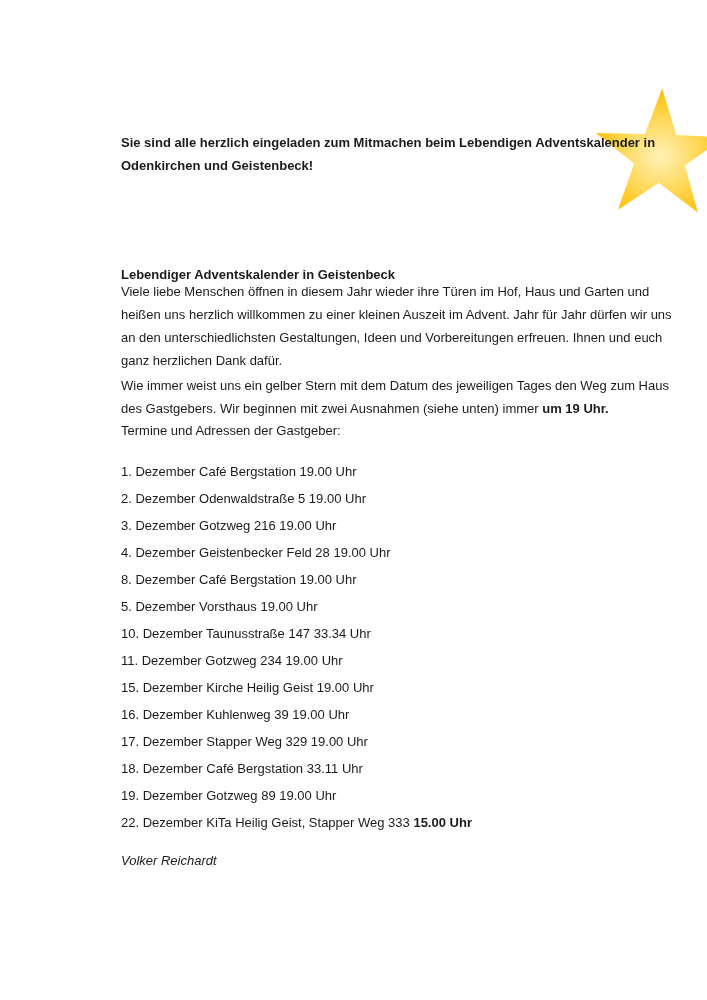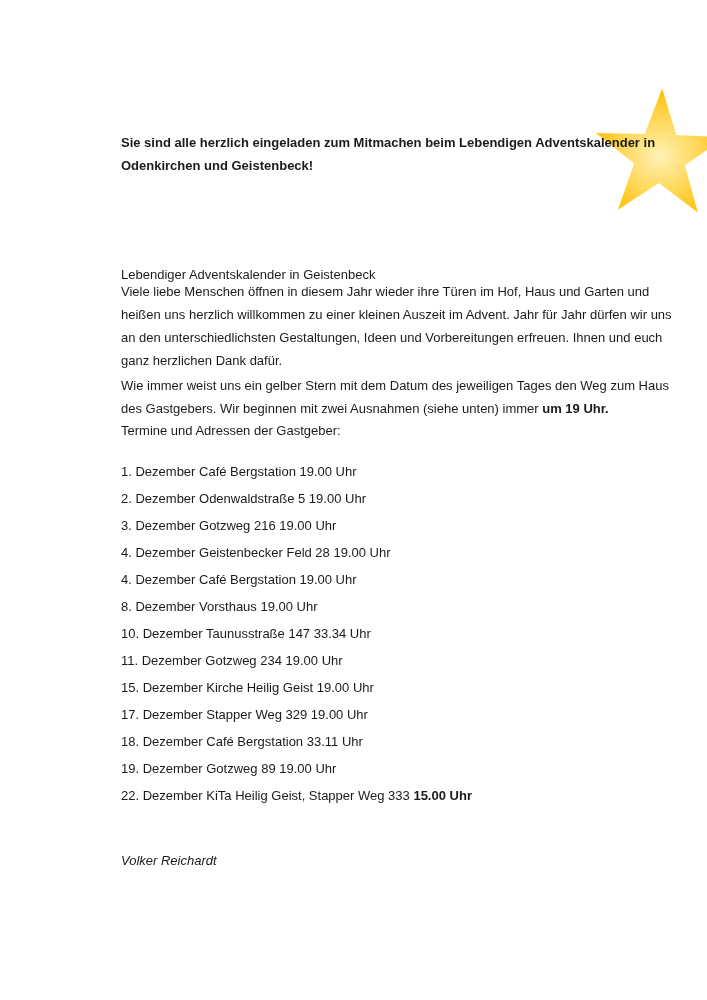--- a/index.html
+++ b/index.html
@@ -27,21 +27,21 @@
     font-size: 13px;
     line-height: 23px;
   }
   .bold { font-weight: bold; }
   .intro {
     top: 131px;
     font-weight: bold;
   }
   .section-heading {
     top: 263px;
-    font-weight: normal;
+    font-weight: bold;
   }
   .para-thanks { top: 280px; }
   .para-star  { top: 374px; }
   .schedule-heading {
     top: 419px;
     font-weight: normal;
   }
   .schedule-list {
     top: 458px;
     width: 580px;
@@ -96,31 +96,32 @@
   <div class="block schedule-list">
 
       <p><span>1. Dezember Café Bergstation 19.00 Uhr</span><span class="bold"></span></p>
 
       <p><span>2. Dezember Odenwaldstraße 5 19.00 Uhr</span><span class="bold"></span></p>
 
       <p><span>3. Dezember Gotzweg 216 19.00 Uhr</span><span class="bold"></span></p>
 
       <p><span>4. Dezember Geistenbecker Feld 28 19.00 Uhr</span><span class="bold"></span></p>
 
-      <p><span>4. Dezember Café Bergstation 19.00 Uhr</span><span class="bold"></span></p>
+      <p><span>8. Dezember Café Bergstation 19.00 Uhr</span><span class="bold"></span></p>
 
 
-      <p><span>8. Dezember Vorsthaus 19.00 Uhr</span><span class="bold"></span></p>
+      <p><span>5. Dezember Vorsthaus 19.00 Uhr</span><span class="bold"></span></p>
 
       <p><span>10. Dezember Taunusstraße 147 33.34 Uhr</span><span class="bold"></span></p>
 
       <p><span>11. Dezember Gotzweg 234 19.00 Uhr</span><span class="bold"></span></p>
 
       <p><span>15. Dezember Kirche Heilig Geist 19.00 Uhr</span><span class="bold"></span></p>
 
+      <p><span>16. Dezember Kuhlenweg 39 19.00 Uhr</span><span class="bold"></span></p>
 
       <p><span>17. Dezember Stapper Weg 329 19.00 Uhr</span><span class="bold"></span></p>
 
       <p><span>18. Dezember Café Bergstation 33.11 Uhr</span><span class="bold"></span></p>
 
       <p><span>19. Dezember Gotzweg 89 19.00 Uhr</span><span class="bold"></span></p>
 
       <p><span>22. Dezember KiTa Heilig Geist, Stapper Weg 333 </span><span class="bold">15.00 Uhr</span></p>
     </div>
 

